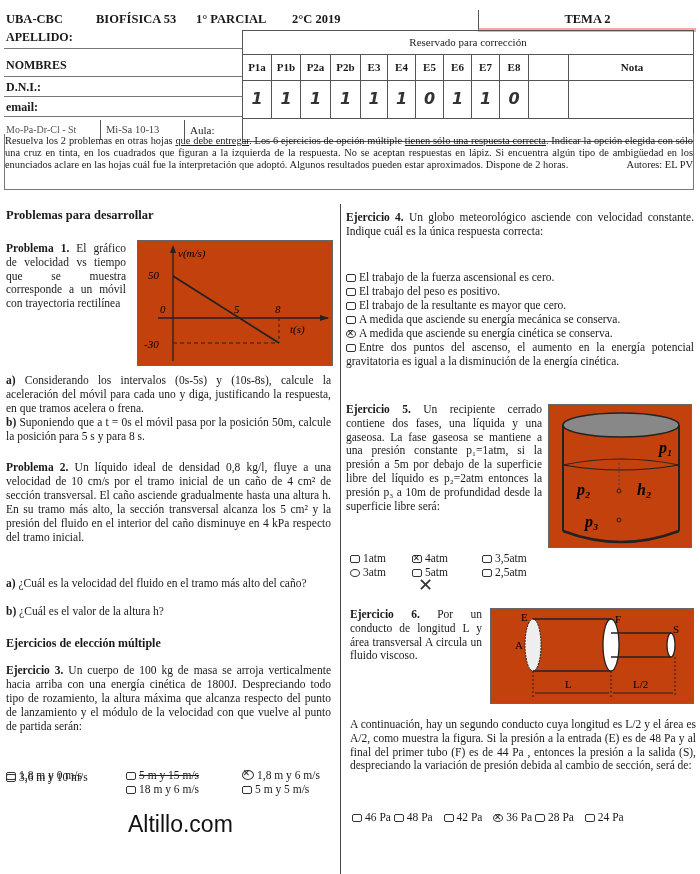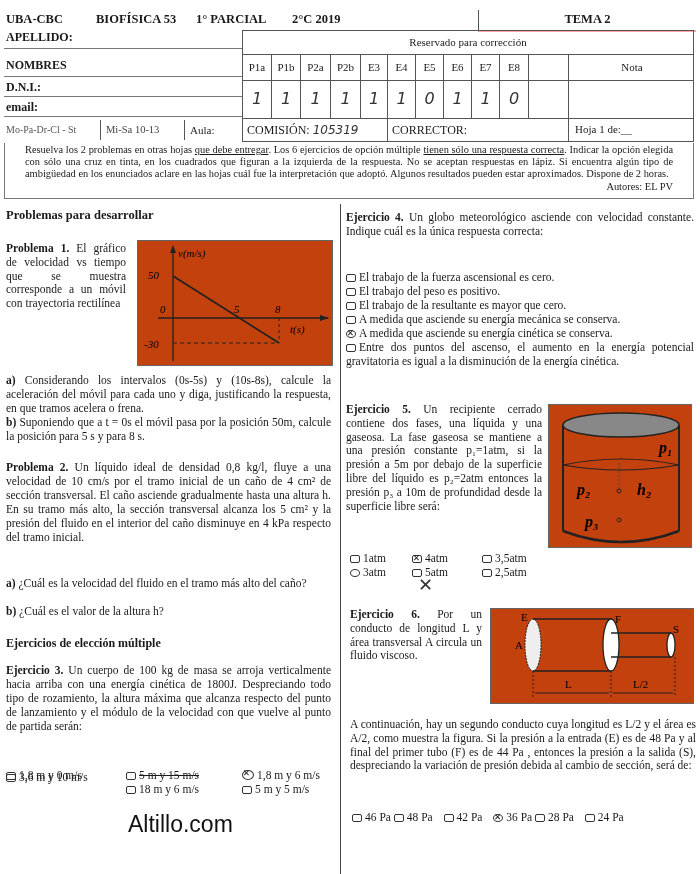--- a/index.html
+++ b/index.html
@@ -5,30 +5,30 @@
   * { box-sizing: border-box; margin: 0; padding: 0; }
   html, body { width: 700px; height: 874px; background: #fff; overflow: hidden; }
   body { font-family: "Liberation Serif", serif; color: #1a1a1a; position: relative; font-size: 11.5px; line-height: 1.22; }
   .abs { position: absolute; }
   .b { font-weight: bold; }
   .hw { font-family: "DejaVu Sans", sans-serif; color: #333; font-style: italic; }
 
   
   .hdr-top { top: 8px; left: 6px; width: 690px; height: 22px; font-weight: bold; font-size: 12.5px; }
   .hdr-top span { position: absolute; top: 4px; }
-  .tema { position: absolute; left: 472px; top: 2px; width: 218px; height: 22px; border-left: 1px solid #555; border-bottom: 2px solid #fca5a5; text-align: center; line-height: 18px; }
+  .tema { position: absolute; left: 472px; top: 2px; width: 218px; height: 22px; border-left: 1px solid #555; border-bottom: 4px solid #fca5a5; text-align: center; line-height: 18px; }
   .lbl { font-weight: bold; font-size: 12px; left: 6px; }
   .hline { position: absolute; height: 1px; background: #777; }
   .vline { position: absolute; width: 1px; background: #555; }
 
   .grid { position: absolute; left: 242px; top: 30px; width: 452px; height: 112px; border: 1px solid #555; }
   .grid .row { position: absolute; left: 0; width: 100%; border-bottom: 1px solid #555; }
-  .grid .cell { position: absolute; top: 0; height: 100%; border-right: 1px solid #555; text-align: center; font-size: 11px; }
-
-  .instr { left: 4px; top: 143px; width: 690px; font-size: 10.4px; line-height: 1.17; text-align: justify; border: 1px solid #777; border-top: none; padding: 1px 20px; height: 56px; }
+  .grid .cell { position: absolute; top: 0; height: 100%; border-right: 1px solid #555; text-align: center; font-size: 11px; font-weight: bold; }
+
+  .instr { left: 4px; top: 134px; width: 690px; font-size: 10.4px; line-height: 1.17; text-align: justify; border: 1px solid #777; border-top: none; padding: 1px 0; height: 56px; }
   .u { text-decoration: underline; }
 
   .col-divider { left: 340px; top: 204px; width: 1px; height: 670px; background: #444; }
 
   h3 { font-size: 12px; font-weight: bold; }
   .para { text-align: justify; font-size: 11.5px; }
 
   .chk { display: inline-block; width: 10px; height: 8px; border: 1px solid #333; border-radius: 2px; margin-right: 3px; vertical-align: -1px; position: relative; }
   .chk.x::after { content: "×"; position: absolute; left: 0px; top: -5px; font-size: 12px; font-weight: bold; }
   .opt { white-space: nowrap; font-size: 11.5px; }
@@ -83,28 +83,20 @@
     <div class="cell hw" style="left:58px;width:30px;line-height:36px;font-size:16px">1</div>
     <div class="cell hw" style="left:88px;width:30px;line-height:36px;font-size:16px">1</div>
     <div class="cell hw" style="left:118px;width:27px;line-height:36px;font-size:16px">1</div>
     <div class="cell hw" style="left:145px;width:28px;line-height:36px;font-size:16px">1</div>
     <div class="cell hw" style="left:173px;width:28px;line-height:36px;font-size:16px">0</div>
     <div class="cell hw" style="left:201px;width:28px;line-height:36px;font-size:16px">1</div>
     <div class="cell hw" style="left:229px;width:28px;line-height:36px;font-size:16px">1</div>
     <div class="cell hw" style="left:257px;width:29px;line-height:36px;font-size:16px">0</div>
     <div class="cell hw" style="left:286px;width:40px;line-height:36px;font-size:16px"></div>
   </div>
-  <div class="row" style="top:88px; height:23px; border-bottom:none;">
-    <div class="cell" style="left:0;width:145px;text-align:left;padding-left:4px;line-height:22px;font-size:12px;">
-      <span>COMISIÓN:</span>
-      <span class="hw" style="font-size:12px">105319</span>
-    </div>
-    <div class="cell" style="left:145px;width:181px;text-align:left;padding-left:4px;line-height:22px;font-size:12px;">CORRECTOR:</div>
-    <div class="cell" style="left:326px;width:126px;text-align:left;padding-left:6px;line-height:20px;font-size:11px;border-right:none">Hoja 1 de:__</div>
-  </div>
 </div>
 
 <div class="abs instr">
   <span>Resuelva los 2 problemas en otras hojas </span><span class="u">que debe entregar</span><span>. Los 6 ejercicios de opción múltiple </span><span class="u">tienen sólo una respuesta correcta</span><span>. Indicar la opción elegida con sólo una cruz en tinta, en los cuadrados que figuran a la izquierda de la respuesta. No se aceptan respuestas en lápiz. Si encuentra algún tipo de ambigüedad en los enunciados aclare en las hojas cuál fue la interpretación que adoptó. Algunos resultados pueden estar aproximados. Dispone de 2 horas.</span>
   <span style="float:right">Autores: EL PV</span>
 </div>
 
 <div class="abs col-divider"></div>
 
 <h3 class="abs" style="left:6px; top:208px; font-size:12.5px;">Problemas para desarrollar</h3>

